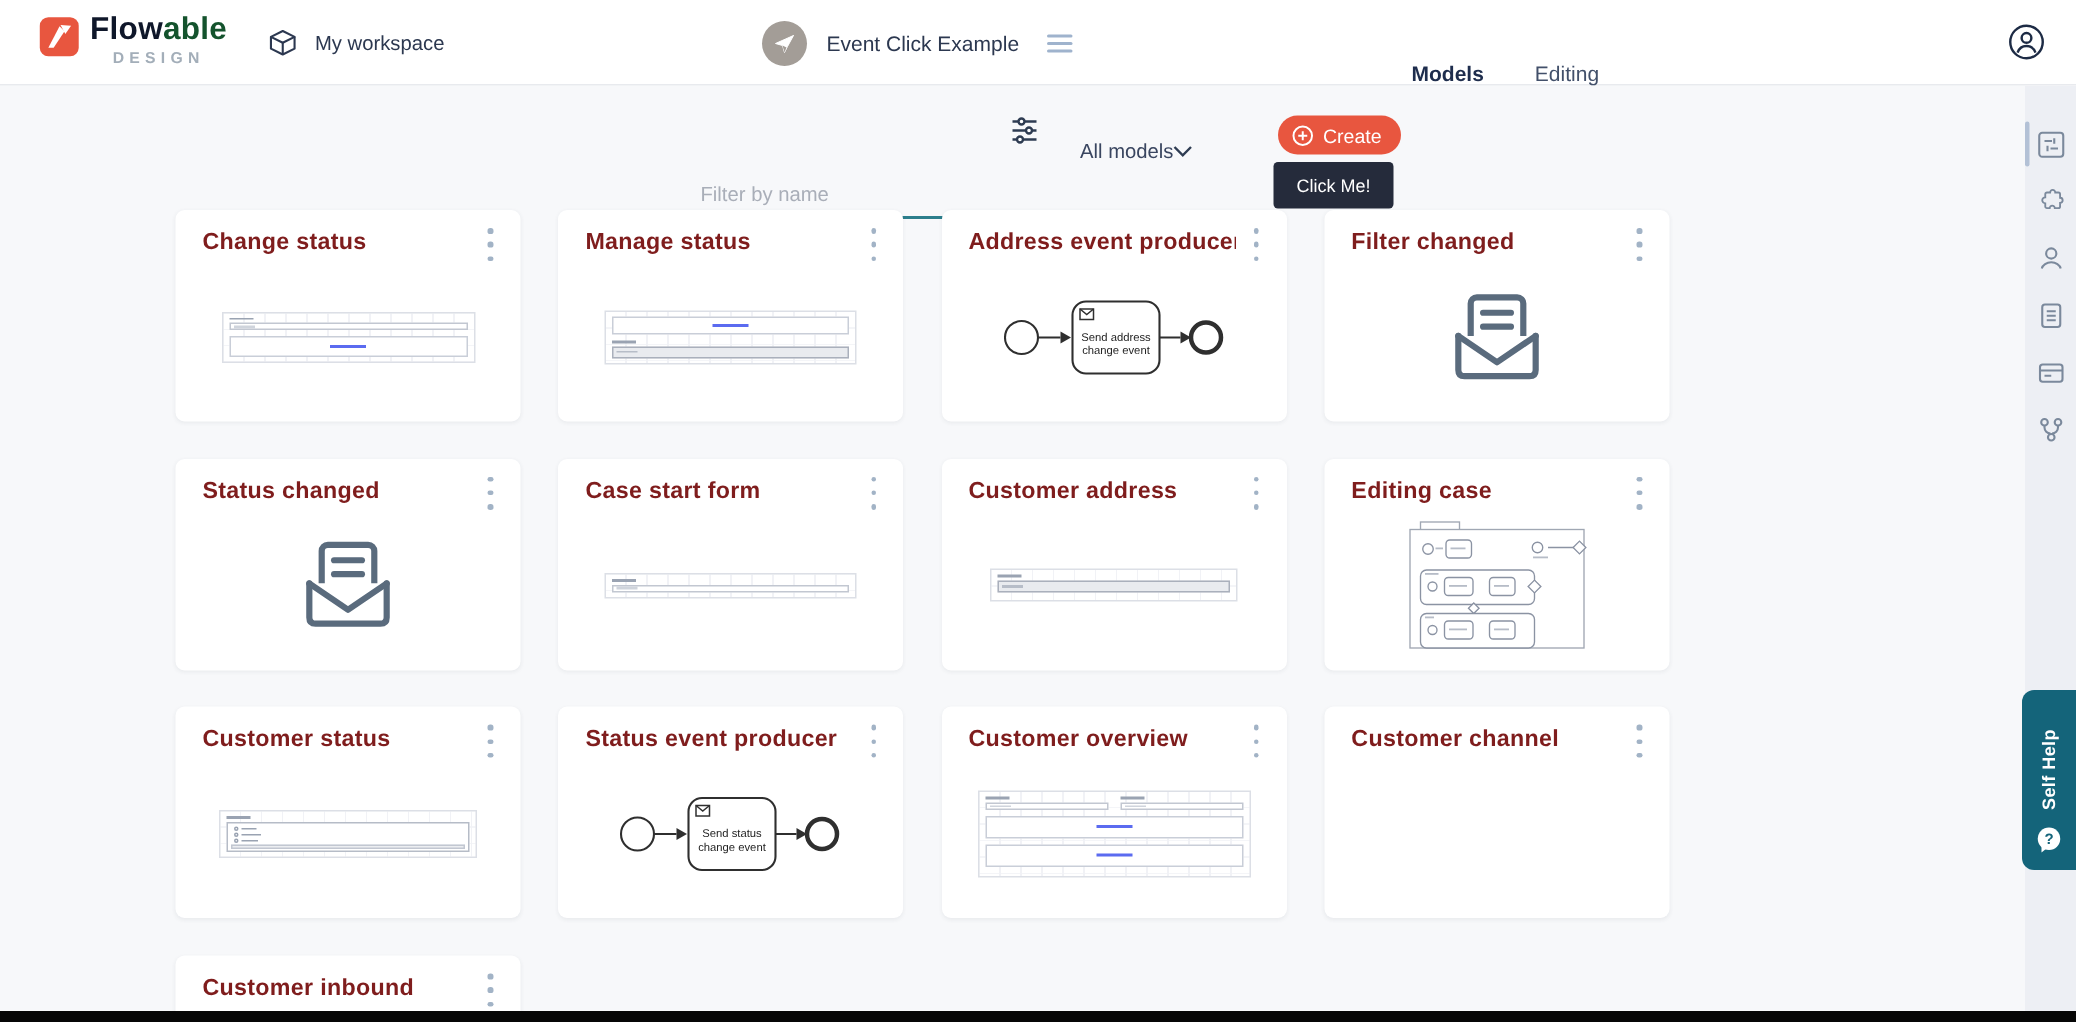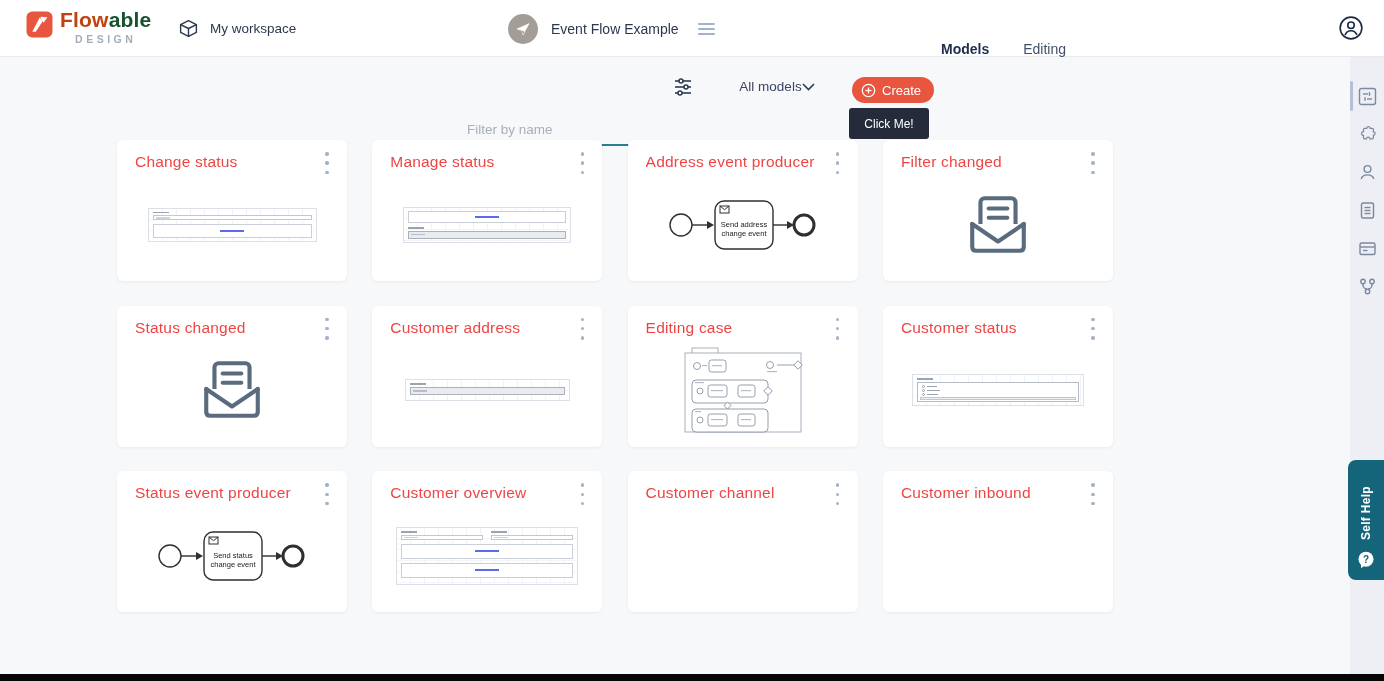--- a/index.html
+++ b/index.html
@@ -11,21 +11,21 @@
 
   
   .header {
     position:absolute; top:0; left:0; right:0; height:57px;
     background:#fff; border-bottom:1px solid #e8eaee; z-index:30;
   }
   .logo { position:absolute; left:26px; top:9px; display:flex; align-items:flex-start; gap:7px; }
   .logo-mark { width:27px; height:27px; margin-top:2px; }
   .logo-textcol { display:flex; flex-direction:column; align-items:center; }
   .logo-word { font-size:21px; font-weight:700; letter-spacing:.2px; line-height:1; }
-  .logo-word .flow { color:#c2410c; }
+  .logo-word .flow { color:#0f172a; }
   .logo-word .able { color:#14532d; }
   .logo-sub { font-size:10.5px; font-weight:700; letter-spacing:3.5px; color:#a3aeb9; margin-top:3px; }
 
   .workspace { position:absolute; left:178px; top:0; height:57px; display:flex; align-items:center; gap:11px; cursor:pointer; }
   .workspace-label { font-size:13.5px; color:#2c3850; }
 
   .app-center { position:absolute; left:508px; top:0; height:57px; display:flex; align-items:center; gap:13px; }
   .app-avatar { width:30px; height:30px; border-radius:50%; background:#a39d97; display:flex; align-items:center; justify-content:center; }
   .app-name { font-size:14px; color:#2c3850; }
   .hamburger-icon { display:flex; flex-direction:column; gap:3px; margin-left:6px; cursor:pointer; }
@@ -49,21 +49,21 @@
   
   .toolbar { position:absolute; top:0; left:0; right:34px; height:70px; }
   .filter-field { position:absolute; left:465px; top:18px; width:231px; }
   .filter-input {
     width:100%; border:none; outline:none; background:transparent;
     border-bottom:2px solid #2c7e8c; padding:4px 26px 7px 2px; font-size:13.5px;
     font-family:"Liberation Sans", sans-serif; color:#2c3850;margin-top:43px;
   }
   .filter-input::placeholder { color:#a9aeb8; }
   .sliders-icon { position:absolute; right:2px; top:2px; cursor:pointer; }
-  .type-select { position:absolute; left:720px; top:22px; width:114px; display:flex; align-items:center; justify-content:center; cursor:pointer; }
+  .type-select { position:absolute; left:720px; top:36px; width:114px; display:flex; align-items:center; justify-content:flex-start; cursor:pointer; }
   .type-select-value { font-size:13.5px; color:#3a4660; }
   .create-btn {
     position:absolute; left:852px; top:20px; height:26px; padding:0 13px 0 9px;
     background:#e8563f; color:#fff; border:none; border-radius:14px;
     display:flex; align-items:center; gap:6px; font-size:13px; font-family:"Liberation Sans", sans-serif;
     cursor:pointer;
   }
   .tooltip {
     position:absolute; left:849px; top:51px; width:80px; height:31px;
     background:#252b3b; color:#fff; font-size:12px; border-radius:3px;
@@ -74,21 +74,21 @@
   .grid {
     position:absolute; left:117px; top:83px;
     display:grid; grid-template-columns:repeat(4,230px); column-gap:25.3px; row-gap:24.7px;
   }
   .card {
     width:230px; height:141px; background:#fff; border-radius:6px; position:relative;
     box-shadow:0 1px 3px rgba(40,50,70,.07); cursor:pointer;
   }
   .card-title {
     position:absolute; left:18px; top:13px; right:34px;
-    font-size:15.5px; font-weight:400; color:#ef4444; letter-spacing:.2px;
+    font-size:15.5px; font-weight:700; color:#7f1d1d; letter-spacing:.2px;
     white-space:nowrap; overflow:hidden;
   }
   .kebab { position:absolute; right:13px; top:12px; width:14px; height:22px; display:flex; flex-direction:column; align-items:center; justify-content:space-between; cursor:pointer; }
   .kebab i { width:3.5px; height:3.5px; border-radius:50%; background:#a2b3c6; }
   .thumb-wrap { position:absolute; left:0; right:0; top:36px; bottom:8px; display:flex; align-items:center; justify-content:center; }
 
   
   .fthumb {
     position:relative; background:#fff; border:1px solid #dcdfe6;
     background-image:repeating-linear-gradient(90deg, transparent 0 13px, #f1f2f6 13px 14px),
@@ -146,21 +146,21 @@
     <span class="workspace-label">My workspace</span>
   </div>
 
   <div class="app-center">
     <span class="app-avatar">
       <svg width="16" height="16" viewBox="0 0 24 24" fill="#fff">
         <path d="M21 4 L3 12 L10 14 L12 21 L15 15 L21 4 Z M10 14 L21 4" stroke="#fff" stroke-width="1" fill="#fff"></path>
         <path d="M10 14 L12 21 L14 16 Z" fill="#a39d97"></path>
       </svg>
     </span>
-    <span class="app-name">Event Flow Example</span>
+    <span class="app-name">Event Click Example</span>
     <span class="hamburger-icon">
         <span></span>
         <span></span>
         <span></span>
       </span>
   </div>
 
   <div class="top-nav">
     <span class="nav-item active">Models</span>
     <span class="nav-item">Editing</span>
@@ -302,20 +302,36 @@
     <div class="thumb-wrap">
     <svg width="66" height="62" viewBox="0 0 64 60">
       <g fill="none" stroke="#5a6b7d" stroke-width="4" stroke-linejoin="round" stroke-linecap="round">
         <rect x="15" y="4" width="34" height="32" rx="4" fill="#fff"></rect>
         <line x1="23" y1="14" x2="41" y2="14"></line>
         <line x1="23" y1="23" x2="41" y2="23"></line>
         <path d="M7 29 V51 Q7 55 11 55 H53 Q57 55 57 51 V29" fill="#fff"></path>
         <path d="M7 29 L32 46 L57 29" fill="#fff"></path>
       </g>
     </svg>
+        </div>
+      </article>
+      <article class="card">
+    <div class="card-title">Case start form</div>
+    <span class="kebab">
+          <i></i>
+          <i></i>
+          <i></i>
+        </span>
+    <div class="thumb-wrap">
+    <div class="fthumb" style="width:168px;height:17px;">
+      <div class="f-label"></div>
+      <div class="f-input">
+              <i></i>
+            </div>
+    </div>
         </div>
       </article>
       <article class="card">
     <div class="card-title">Customer address</div>
     <span class="kebab">
           <i></i>
           <i></i>
           <i></i>
         </span>
     <div class="thumb-wrap">

